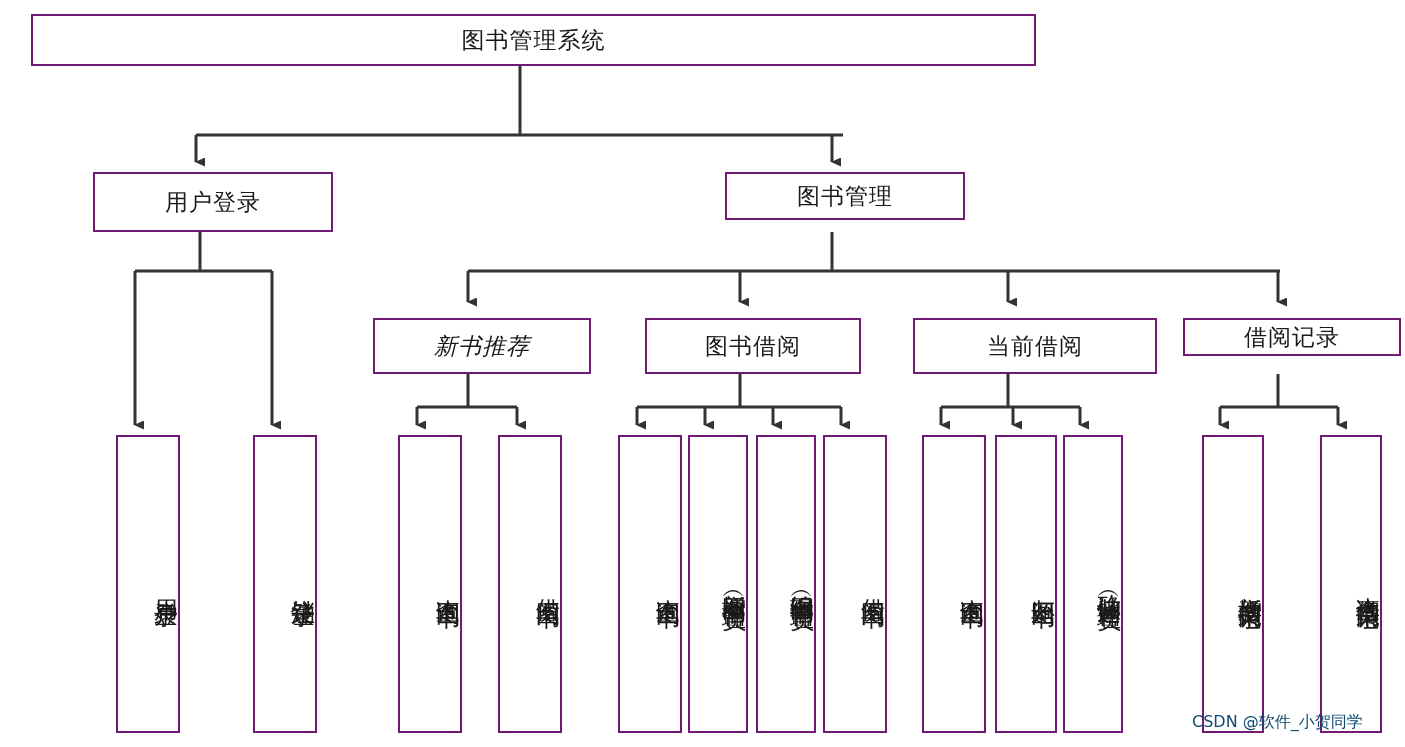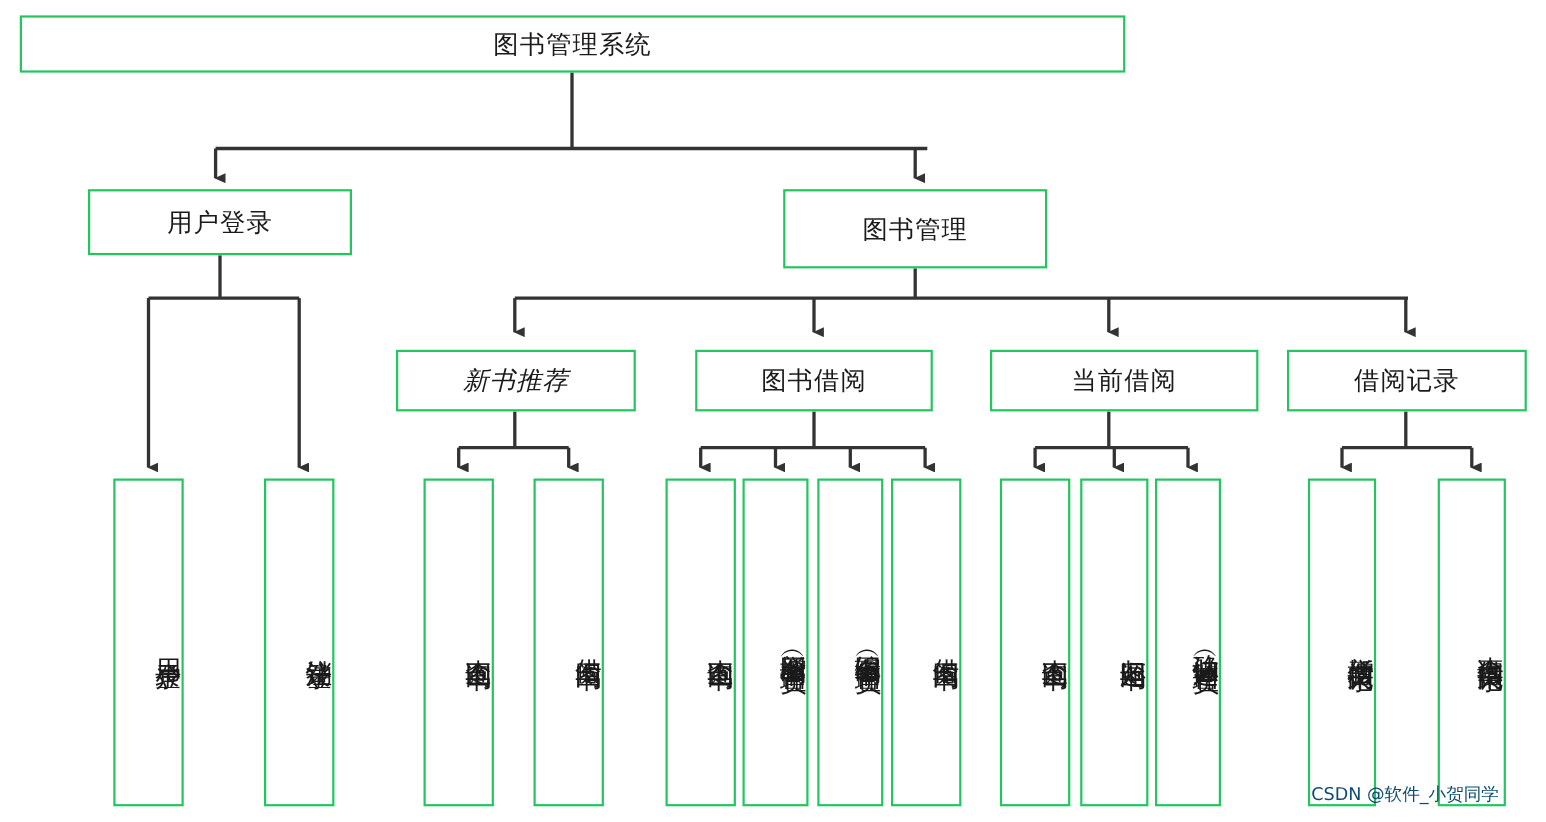--- a/index.html
+++ b/index.html
@@ -13,26 +13,27 @@
   #canvas {
     position: relative;
     width: 1405px;
     height: 747px;
     background: #ffffff;
     overflow: hidden;
   }
   .node {
     position: absolute;
     box-sizing: border-box;
-    border: 2px solid #22c55e;
+    border: 2px solid #701a75;
     background: #ffffff;
     display: flex;
     align-items: center;
     justify-content: center;
     color: #1a1a1a;
+    margin-left: 13px;
   }
   .node.horiz {
     font-size: 23px;
     letter-spacing: 1px;
   }
   .node.vert {
     writing-mode: vertical-rl;
     text-orientation: upright;
     font-size: 24px;
     letter-spacing: 2px;
@@ -120,34 +121,34 @@
     </g>
   </svg>
 
   <div class="node horiz" style="left:18px; top:14px; width:1005px; height:52px;">
     <span>图书管理系统</span>
   </div>
 
   <div class="node horiz" style="left:80px; top:172px; width:240px; height:60px;">
     <span>用户登录</span>
   </div>
-  <div class="node horiz" style="left:712px; top:172px; width:240px; height:72px;">
+  <div class="node horiz" style="left:712px; top:172px; width:240px; height:48px;">
     <span>图书管理</span>
   </div>
 
   <div class="node horiz" style="left:360px; top:318px; width:218px; height:56px;font-style:italic;">
     <span>新书推荐</span>
   </div>
   <div class="node horiz" style="left:632px; top:318px; width:216px; height:56px;justify-content:center;">
     <span>图书借阅</span>
   </div>
   <div class="node horiz" style="left:900px; top:318px; width:244px; height:56px;">
     <span>当前借阅</span>
   </div>
-  <div class="node horiz" style="left:1170px; top:318px; width:218px; height:56px;">
+  <div class="node horiz" style="left:1170px; top:318px; width:218px; height:38px;">
     <span>借阅记录</span>
   </div>
 
   <div class="node vert" style="left:103px; top:435px; width:64px; height:298px;">
     <span class="vtxt">用户登录</span>
   </div>
   <div class="node vert" style="left:240px; top:435px; width:64px; height:298px;">
     <span class="vtxt">注销登录</span>
   </div>
 

